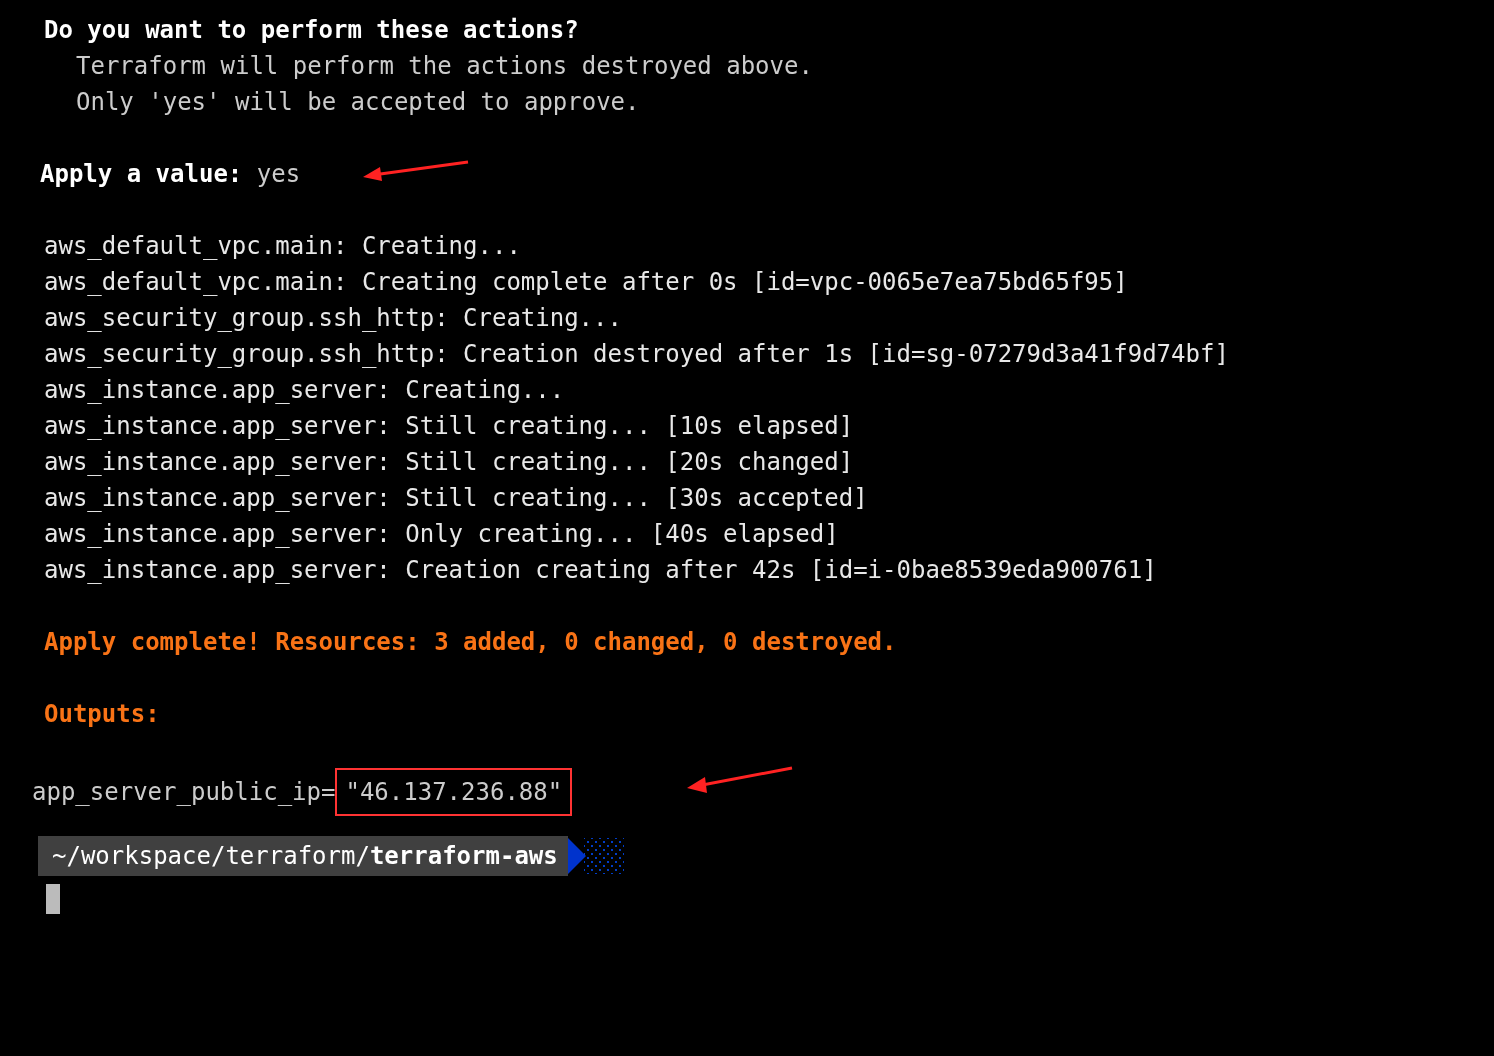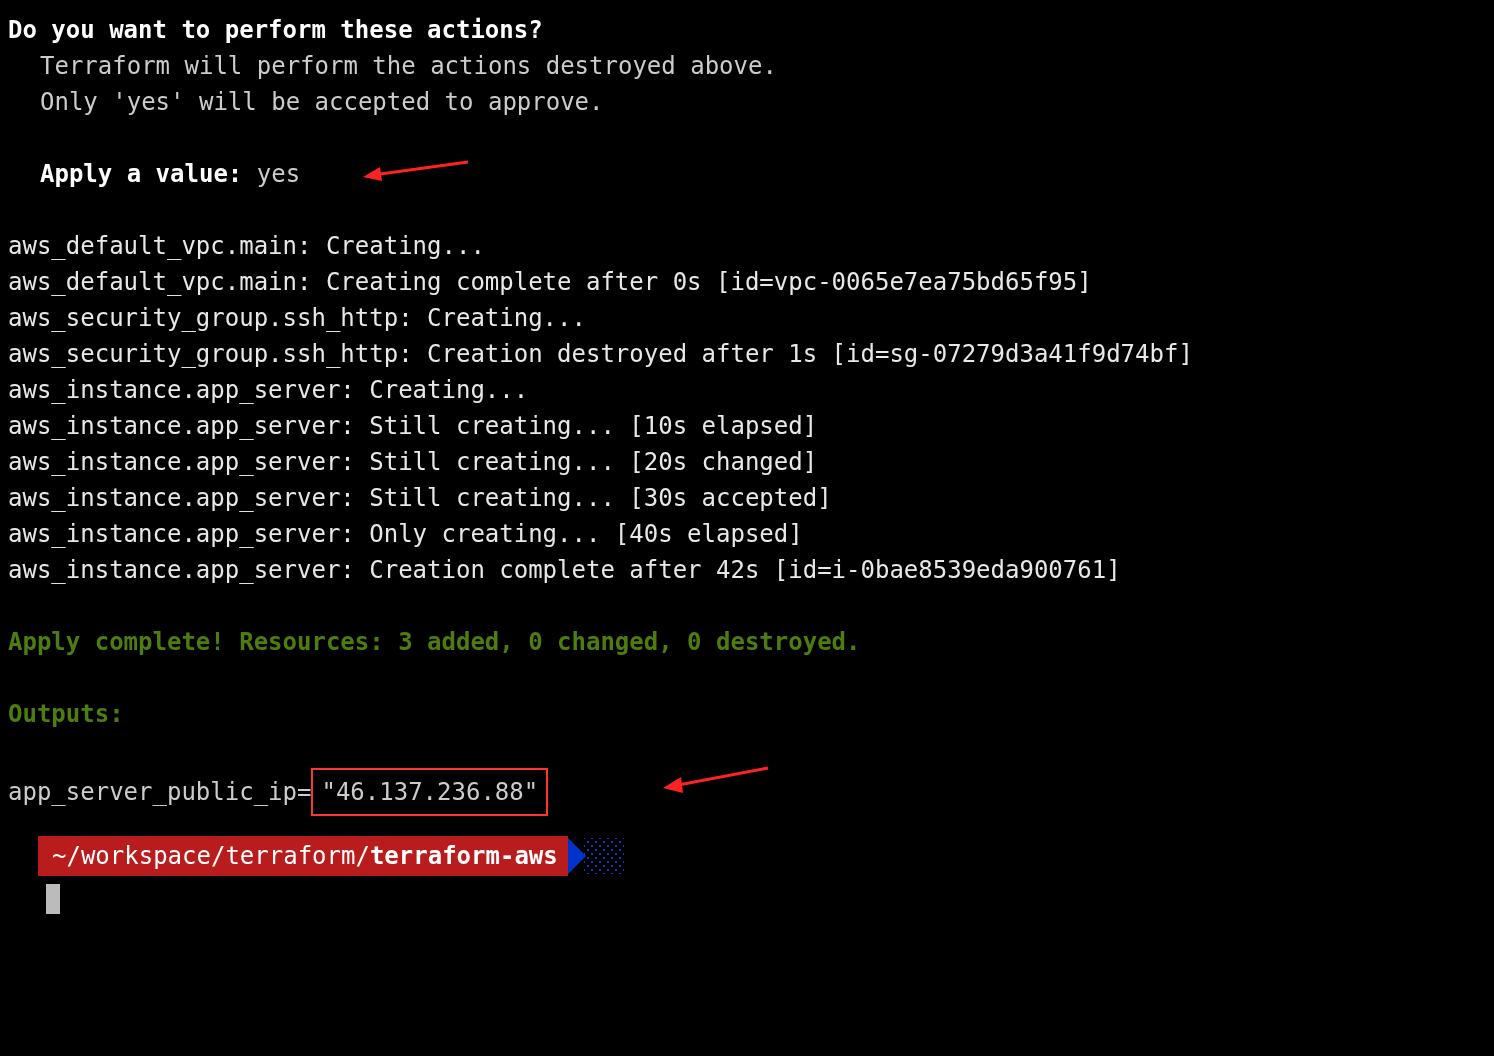--- a/index.html
+++ b/index.html
@@ -22,49 +22,51 @@
       font-weight: bold;
       color: #ffffff;
     }
     .indent {
       padding-left: 32px;
     }
     .dim {
       color: #cccccc;
     }
     .green {
-      color: #4d7c0f;
+      color: #f97316;
     }
     .line {
       white-space: pre;
+      margin-left: 36px;
     }
     .blank {
       height: 36px;
     }
     .output-row {
       display: flex;
       align-items: center;
       position: relative;
+      margin-left: 24px;
     }
     .boxed {
       border: 2px solid #ff3333;
       padding: 4px 8px;
       display: inline-block;
     }
     .arrow-svg {
       position: absolute;
     }
     .prompt-bar {
       display: inline-flex;
       align-items: center;
       margin-top: 20px;
       margin-left: 30px;
     }
     .prompt-main {
-      background: #b91c1c;
+      background: #404040;
       color: #ffffff;
       padding: 2px 10px 2px 14px;
       font-weight: normal;
     }
     .prompt-main .bold-seg {
       font-weight: bold;
     }
     .prompt-tail {
       width: 0;
       height: 0;
@@ -124,21 +126,21 @@
 
 <div class="line">aws_default_vpc.main: Creating...</div>
 <div class="line">aws_default_vpc.main: Creating complete after 0s [id=vpc-0065e7ea75bd65f95]</div>
 <div class="line">aws_security_group.ssh_http: Creating...</div>
 <div class="line">aws_security_group.ssh_http: Creation destroyed after 1s [id=sg-07279d3a41f9d74bf]</div>
 <div class="line">aws_instance.app_server: Creating...</div>
 <div class="line">aws_instance.app_server: Still creating... [10s elapsed]</div>
 <div class="line">aws_instance.app_server: Still creating... [20s changed]</div>
 <div class="line">aws_instance.app_server: Still creating... [30s accepted]</div>
 <div class="line">aws_instance.app_server: Only creating... [40s elapsed]</div>
-<div class="line">aws_instance.app_server: Creation complete after 42s [id=i-0bae8539eda900761]</div>
+<div class="line">aws_instance.app_server: Creation creating after 42s [id=i-0bae8539eda900761]</div>
 
 <div class="blank"></div>
 
 <div class="green bold line">Apply complete! Resources: 3 added, 0 changed, 0 destroyed.</div>
 
 <div class="blank"></div>
 
 <div class="green bold line">Outputs:</div>
 
 <div class="blank"></div>

